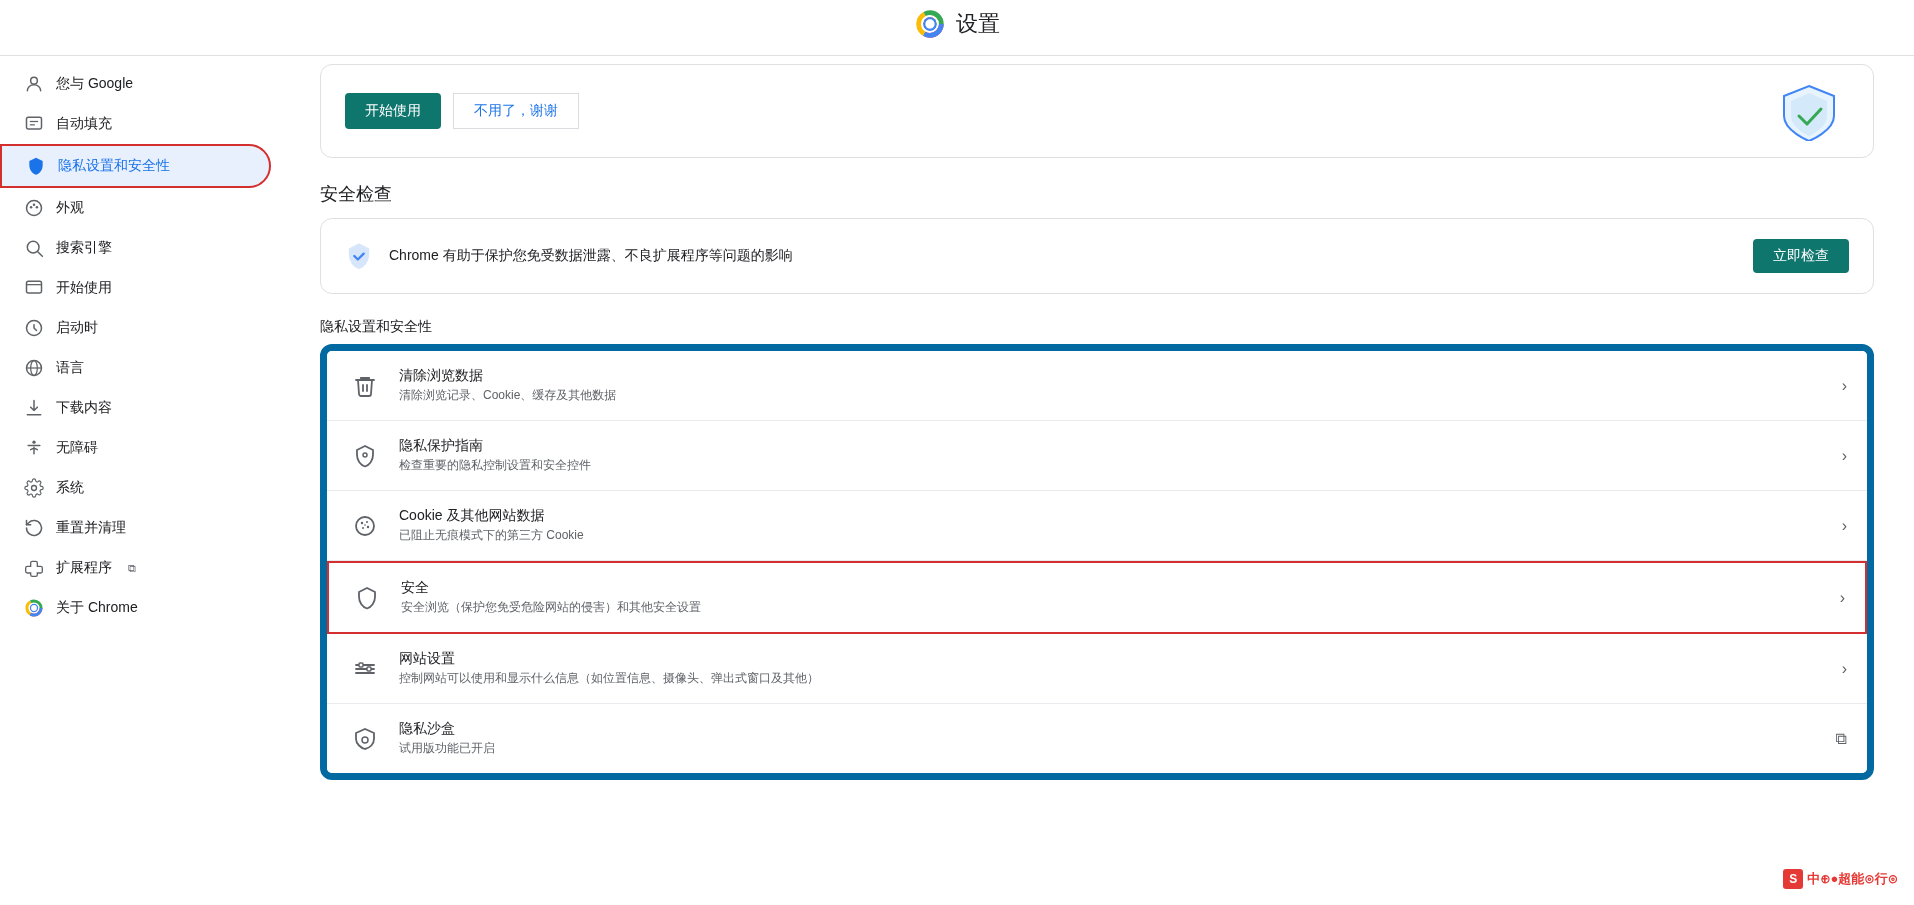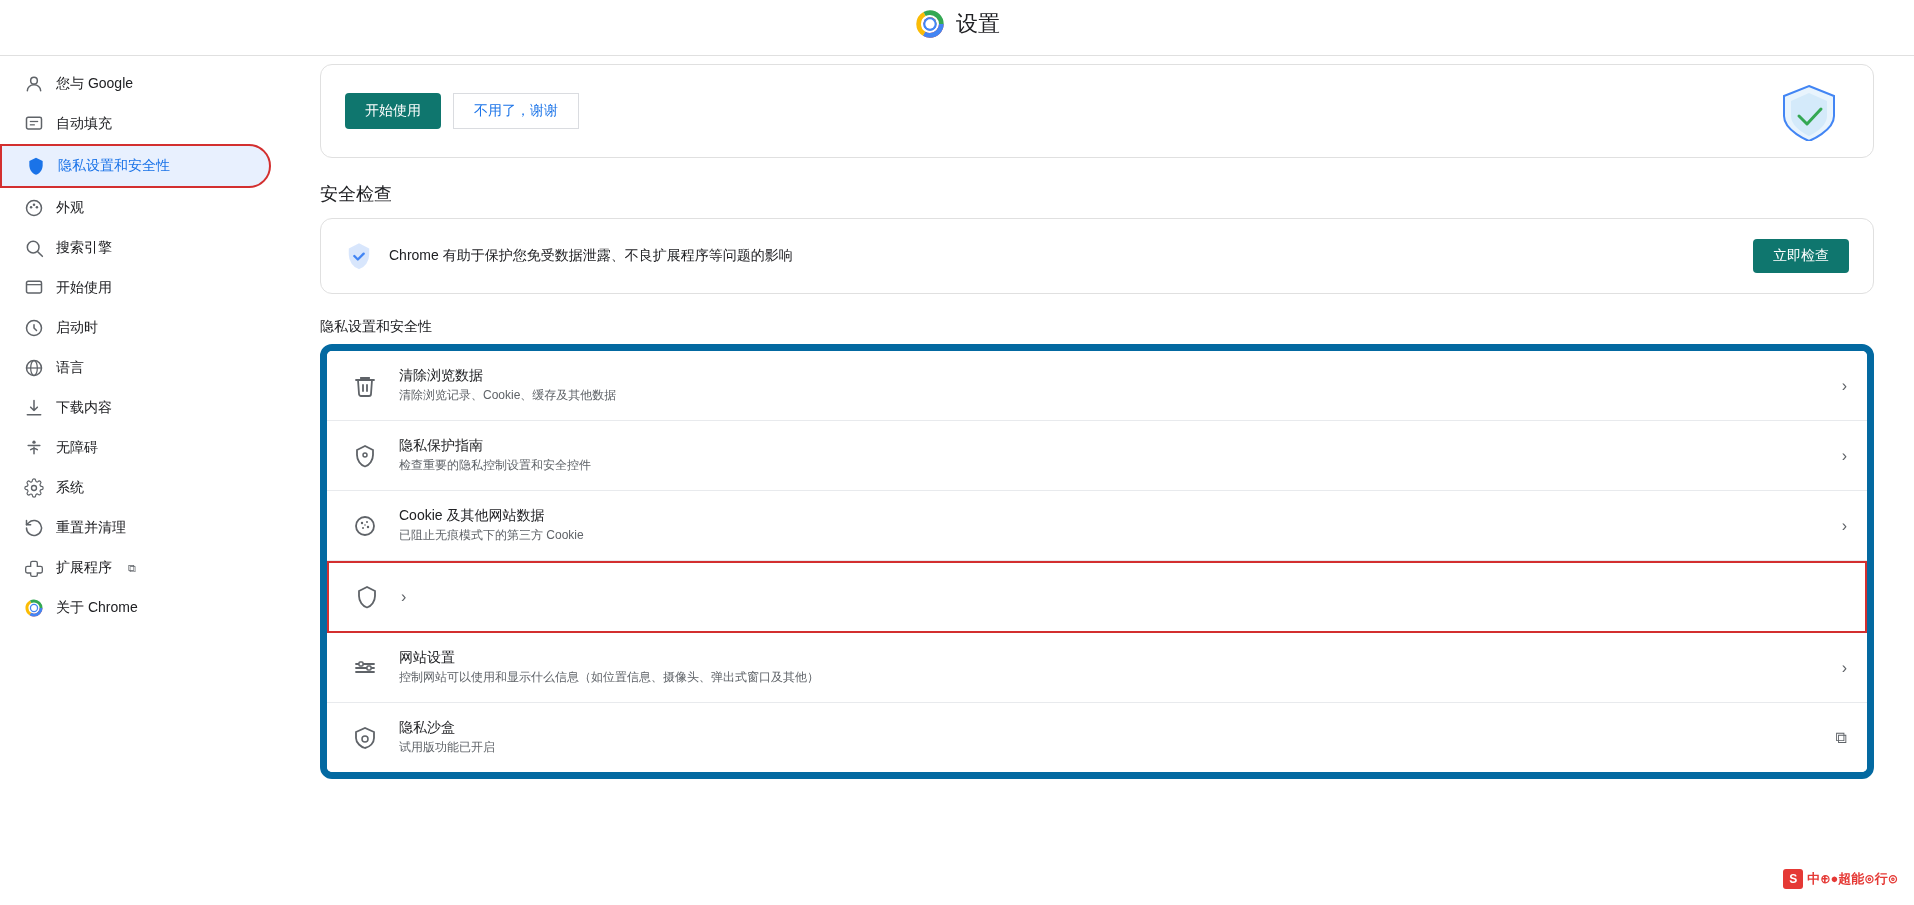--- a/index.html
+++ b/index.html
@@ -553,20 +553,24 @@
         </div>
         <span class="privacy-item-arrow">›</span>
       </div>
 
       <div class="privacy-item" style="border: 2px solid #d32f2f;">
         <div class="privacy-item-icon">
           <svg width="24" height="24" viewBox="0 0 24 24" fill="none">
             <path d="M12 2L4 6v5c0 5.25 3.5 10.18 8 11.5C16.5 21.18 20 16.25 20 11V6L12 2z" stroke="#5f6368" stroke-width="1.8" fill="none"></path>
           </svg>
         </div>
+        <div class="privacy-item-text">
+          <div class="privacy-item-title">安全</div>
+          <div class="privacy-item-desc">安全浏览（保护您免受危险网站的侵害）和其他安全设置</div>
+        </div>
         <span class="privacy-item-arrow">›</span>
       </div>
 
       <div class="privacy-item">
         <div class="privacy-item-icon">
           <svg width="24" height="24" viewBox="0 0 24 24" fill="none">
             <line x1="3" y1="8" x2="21" y2="8" stroke="#5f6368" stroke-width="1.8" stroke-linecap="round"></line>
             <line x1="3" y1="12" x2="21" y2="12" stroke="#5f6368" stroke-width="1.8" stroke-linecap="round"></line>
             <line x1="3" y1="16" x2="21" y2="16" stroke="#5f6368" stroke-width="1.8" stroke-linecap="round"></line>
             <rect x="6" y="6" width="4" height="4" rx="1" fill="white" stroke="#5f6368" stroke-width="1.5"></rect>

